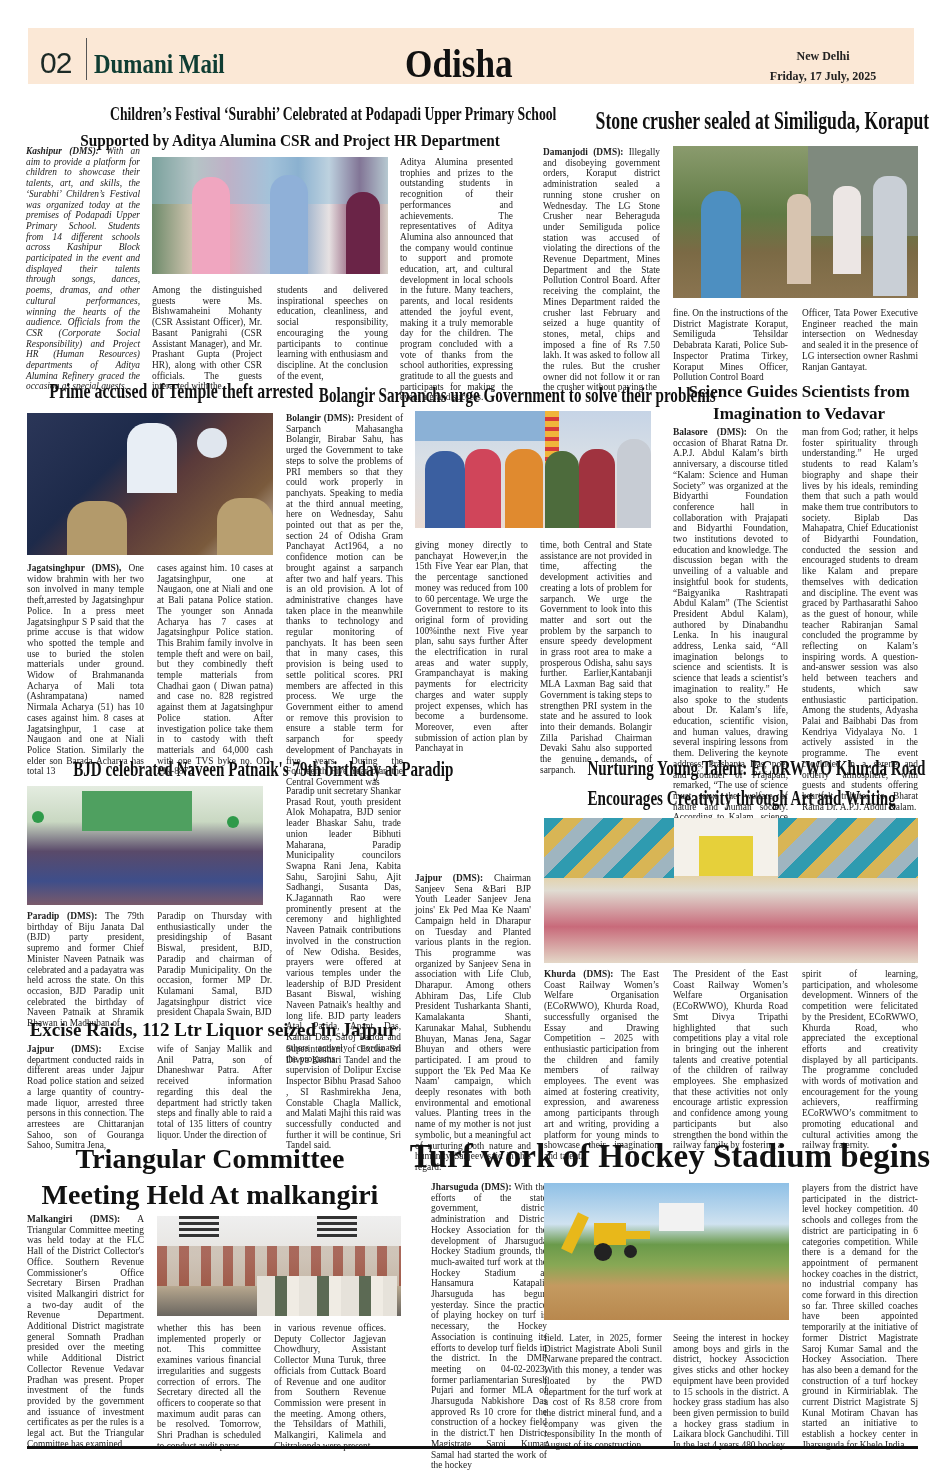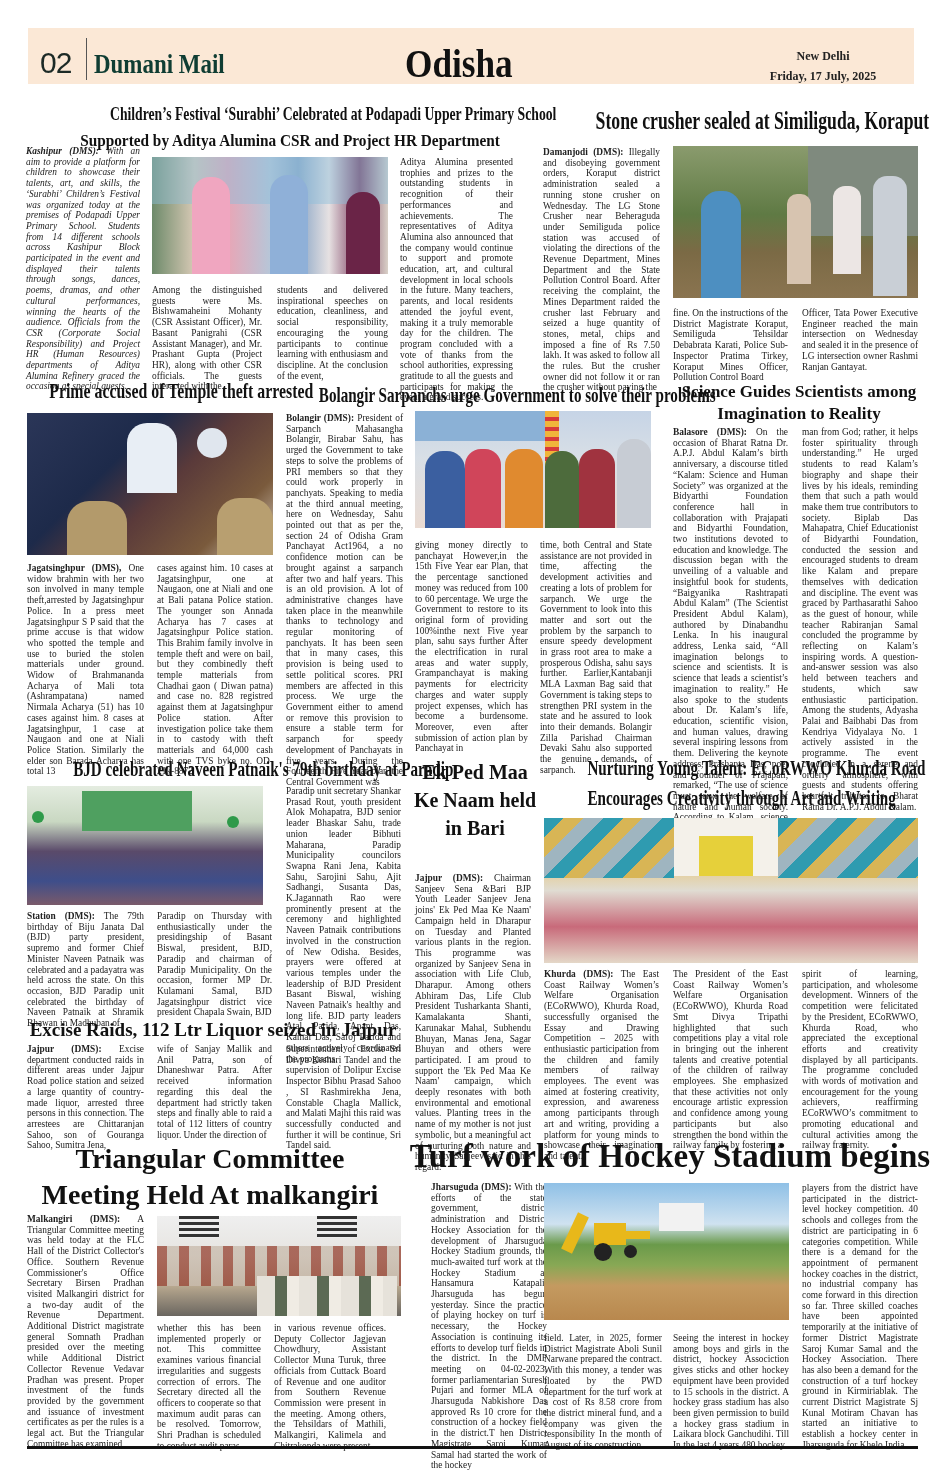--- a/index.html
+++ b/index.html
@@ -92,42 +92,39 @@
     <div style="position:absolute;left:50px;top:38px;width:36px;height:79px;background:#d0455a;border-radius:16px 16px 0 0;"></div>
     <div style="position:absolute;left:90px;top:38px;width:38px;height:79px;background:#e08a2f;border-radius:16px 16px 0 0;"></div>
     <div style="position:absolute;left:130px;top:40px;width:34px;height:77px;background:#4d6b3c;border-radius:16px 16px 0 0;"></div>
     <div style="position:absolute;left:164px;top:38px;width:36px;height:79px;background:#a0333f;border-radius:16px 16px 0 0;"></div>
     <div style="position:absolute;left:202px;top:28px;width:34px;height:89px;background:#c7ccd4;border-radius:16px 16px 0 0;"></div>
   </div>
   <div class="abs body" style="left:415px; top:540px; width:113px;">giving money directly to panchayat However,in the 15th Five Year ear Plan, that the percentage sanctioned money was reduced from 100 to 60 percentage. We urge the Government to restore to its original form of providing 100%inthe next Five year plan, sahu says further After the electrification in rural areas and water supply, Grampanchayat is making payments for electricity charges and water supply project expenses, which has become a burdensome. Moreover, even after submission of action plan by Panchayat in</div>
   <div class="abs body" style="left:540px; top:540px; width:112px;">time, both Central and State assistance are not provided in time, affecting the development activities and creating a lots of problem for sarpanch. We urge the Government to look into this matter and sort out the problem by the sarpanch to ensure speedy development in grass root area to make a prosperous Odisha, sahu says further. Earlier,Kantabanji MLA Laxman Bag said that Government is taking steps to strengthen PRI system in the state and he assured to look into their demands. Bolangir Zilla Parishad Chairman Devaki Sahu also supported the genuine demands of sarpanch.</div>
 
   <div class="abs hl" style="left:664px; top:381px; width:270px; font-size:17px; line-height:22px; white-space:normal;">
-    <span>Science Guides Scientists among Imagination to Reality</span>
+    <span>Science Guides Scientists from Imagination to Vedavar</span>
   </div>
   <div class="abs body" style="left:673px; top:427px; width:115px;">
     <b>Balasore (DMS):</b> <span>On the occasion of Bharat Ratna Dr. A.P.J. Abdul Kalam’s birth anniversary, a discourse titled “Kalam: Science and Human Society” was organized at the Bidyarthi Foundation conference hall in collaboration with Prajapati and Bidyarthi Foundation, two institutions devoted to education and knowledge. The discussion began with the unveiling of a valuable and insightful book for students, “Baigyanika Rashtrapati Abdul Kalam” (The Scientist President Abdul Kalam), authored by Dinabandhu Lenka. In his inaugural address, Lenka said, “All imagination belongs to science and scientists. It is science that leads a scientist’s imagination to reality.” He also spoke to the students about Dr. Kalam’s life, education, scientific vision, and human values, drawing several inspiring lessons from them. Delivering the keynote address, Prashanta Das, poet and founder of Prajapati, remarked, “The use of science must serve the welfare of nature and human society. According to Kalam, science does not alienate</span>
   </div>
   <div class="abs body" style="left:802px; top:427px; width:116px;">man from God; rather, it helps foster spirituality through understanding.” He urged students to read Kalam’s biography and shape their lives by his ideals, reminding them that such a path would make them true contributors to society. Biplab Das Mahapatra, Chief Educationist of Bidyarthi Foundation, conducted the session and encouraged students to dream like Kalam and prepare themselves with dedication and discipline. The event was graced by Parthasarathi Sahoo as the guest of honour, while teacher Rabiranjan Samal concluded the programme by reflecting on Kalam’s inspiring words. A question-and-answer session was also held between teachers and students, which saw enthusiastic participation. Among the students, Adyasha Palai and Baibhabi Das from Kendriya Vidyalaya No. 1 actively assisted in the programme. The event concluded in a serene and orderly atmosphere, with guests and students offering heartfelt tributes to Bharat Ratna Dr. A.P.J. Abdul Kalam.</div>
 
   <div class="abs hl" style="left:20px; top:757px; width:380px; font-size:21px; transform:scaleX(0.72); transform-origin:center;">BJD celebrated Naveen Patnaik's 79th birthday at Paradip</div>
   <div class="abs photo" style="left:27px; top:786px; width:236px; height:119px; background:linear-gradient(180deg,#e4ece0 0%,#c9d8c2 30%,#5a4a6a 55%,#3e4e8a 80%,#7a5a6a 100%);">
     <div style="position:absolute;left:55px;top:5px;width:110px;height:40px;background:#4fa060;"></div>
     <div style="position:absolute;left:5px;top:25px;width:12px;height:12px;background:#2f9a4a;border-radius:50%;"></div>
     <div style="position:absolute;left:200px;top:30px;width:12px;height:12px;background:#2f9a4a;border-radius:50%;"></div>
   </div>
   <div class="abs body" style="left:27px; top:911px; width:117px;">
-    <b>Station (DMS):</b> <span>The 79th birthday of Biju Janata Dal (BJD) party president, supremo and former Chief Minister Naveen Patnaik was celebrated and a padayatra was held across the state. On this occasion, BJD Paradip unit celebrated the birthday of Naveen Patnaik at Shramik Bhawan in Madhuban of</span>
+    <b>Paradip (DMS):</b> <span>The 79th birthday of Biju Janata Dal (BJD) party president, supremo and former Chief Minister Naveen Patnaik was celebrated and a padayatra was held across the state. On this occasion, BJD Paradip unit celebrated the birthday of Naveen Patnaik at Shramik Bhawan in Madhuban of</span>
   </div>
   <div class="abs body" style="left:157px; top:911px; width:115px;">Paradip on Thursday with enthusiastically under the presidingship of Basant Biswal, president, BJD, Paradip and chairman of Paradip Municipality. On the occasion, former MP Dr. Kulamani Samal, BJD Jagatsinghpur district vice president Chapala Swain, BJD</div>
   <div class="abs body" style="left:286px; top:786px; width:115px;">Paradip unit secretary Shankar Prasad Rout, youth president Alok Mohapatra, BJD senior leader Bhaskar Sahu, trade union leader Bibhuti Maharana, Paradip Municipality councilors Swapna Rani Jena, Kabita Sahu, Sarojini Sahu, Ajit Sadhangi, Susanta Das, K.Jagannath Rao were prominently present at the ceremony and highlighted Naveen Patnaik contributions involved in the construction of New Odisha. Besides, prayers were offered at various temples under the leadership of BJD President Basant Biswal, wishing Naveen Patnaik's healthy and long life. BJD party leaders Atal Parida, Anant Das, Kamal Das, Saroj Parida and others actively coordinated the programs.</div>
 
-  <div class="abs hl" style="left:413px; top:758px; width:124px; font-size:20px; line-height:28px; white-space:normal;">
-    <span>Ek Ped Maa Ke Naam held in Bari</span>
-  </div>
   <div class="abs body" style="left:415px; top:873px; width:116px;">
     <b>Jajpur (DMS):</b> <span>Chairman Sanjeev Sena &amp;Bari BJP Youth Leader Sanjeev Jena joins' Ek Ped Maa Ke Naam' Campaign held in Dharapur on Tuesday and Planted various plants in the region. This programme was organized by Sanjeev Sena in association with Life Club, Dharapur. Among others Abhiram Das, Life Club President Tusharkanta Shanti, Kamalakanta Shanti, Karunakar Mahal, Subhendu Bhuyan, Manas Jena, Sagar Bhuyan and others were participated. I am proud to support the 'Ek Ped Maa Ke Naam' campaign, which deeply resonates with both environmental and emotional values. Planting trees in the name of my mother is not just symbolic, but a meaningful act of nurturing both nature and humanity Sanjeev said in this regard.</span>
   </div>
 
   <div class="abs hl" style="left:530px; top:756px; width:410px; font-size:21px; transform:scaleX(0.72); transform-origin:center;">Nurturing Young Talent: ECoRWWO Khurda Road</div>
   <div class="abs hl" style="left:530px; top:786px; width:410px; font-size:21px; transform:scaleX(0.72); transform-origin:center;">Encourages Creativity through Art and Writing</div>
   <div class="abs photo" style="left:544px; top:818px; width:374px; height:145px; background:linear-gradient(180deg,#3aa7b0 0%,#e8c26a 25%,#e0dcd2 50%,#c86a7a 75%,#e4d8c8 100%);">
     <div style="position:absolute;left:0;top:0;width:130px;height:60px;background:repeating-linear-gradient(135deg,#2f9bb0 0 14px,#d8b555 14px 28px,#9fb5c0 28px 42px);"></div>
     <div style="position:absolute;right:0;top:0;width:140px;height:60px;background:repeating-linear-gradient(135deg,#2f9bb0 0 14px,#d8b555 14px 28px,#9fb5c0 28px 42px);"></div>
     <div style="position:absolute;left:130px;top:0;width:104px;height:58px;background:#f4f1ea;"></div>
@@ -136,21 +133,21 @@
   <div class="abs body" style="left:544px; top:969px; width:115px;">
     <b>Khurda (DMS):</b> <span>The East Coast Railway Women’s Welfare Organisation (ECoRWWO), Khurda Road, successfully organised the Essay and Drawing Competition – 2025 with enthusiastic participation from the children and family members of railway employees. The event was aimed at fostering creativity, expression, and awareness among participants through art and writing, providing a platform for young minds to showcase their imagination and talent.</span>
   </div>
   <div class="abs body" style="left:673px; top:969px; width:115px;">The President of the East Coast Railway Women’s Welfare Organisation (ECoRWWO), Khurda Road Smt Divya Tripathi highlighted that such competitions play a vital role in bringing out the inherent talents and creative potential of the children of railway employees. She emphasized that these activities not only encourage artistic expression and confidence among young participants but also strengthen the bond within the railway family by fostering a</div>
   <div class="abs body" style="left:802px; top:969px; width:116px;">spirit of learning, participation, and wholesome development. Winners of the competition were felicitated by the President, ECoRWWO, Khurda Road, who appreciated the exceptional efforts and creativity displayed by all participants. The programme concluded with words of motivation and encouragement for the young achievers, reaffirming ECoRWWO’s commitment to promoting educational and cultural activities among the railway fraternity.</div>
 
   <div class="abs hl" style="left:18px; top:1019px; width:390px; font-size:19px;">Excise Raids, 112 Ltr Liquor seized in Jajpur</div>
   <div class="abs body" style="left:27px; top:1044px; width:117px;">
     <b>Jajpur (DMS):</b> <span>Excise department conducted raids in different areas under Jajpur Road police station and seized a large quantity of country-made liquor, arrested three persons in this connection. The arrestees are Chittaranjan Sahoo, son of Gouranga Sahoo, Sumitra Jena,</span>
   </div>
-  <div class="abs body" style="left:157px; top:1044px; width:115px;">wife of Sanjay Mallik and Anil Patra, son of Dhaneshwar Patra. After received information regarding this deal the department had strictly taken steps and finally able to raid a total of 112 litters of country liquor. Under the direction of</div>
+  <div class="abs body" style="left:157px; top:1044px; width:115px;">wife of Sanjay Mallik and Anil Patra, son of Dhaneshwar Patra. After received information regarding this deal the department had strictly taken steps and finally able to raid a total of 135 litters of country liquor. Under the direction of</div>
   <div class="abs body" style="left:286px; top:1044px; width:115px;">Superintendent of Excise Sri Divya Keshari Tandel and the supervision of Dolipur Excise Inspector Bibhu Prasad Sahoo , SI Rashmirekha Jena, Constable Chagla Mallick, and Malati Majhi this raid was successfully conducted and further it will be continue, Sri Tandel said.</div>
 
   <div class="abs hl" style="left:15px; top:1143px; width:390px; font-size:28px;">Triangular Committee</div>
   <div class="abs hl" style="left:15px; top:1179px; width:390px; font-size:28px;">Meeting Held At malkangiri</div>
   <div class="abs body" style="left:27px; top:1214px; width:117px;">
     <b>Malkangiri (DMS):</b> <span>A Triangular Committee meeting was held today at the FLC Hall of the District Collector's Office. Southern Revenue Commissioner's Office Secretary Birsen Pradhan visited Malkangiri district for a two-day audit of the Revenue Department. Additional District magistrate general Somnath Pradhan presided over the meeting while Additional District Collector Revenue Vedavar Pradhan was present. Proper investment of the funds provided by the government and issuance of investment certificates as per the rules is a legal act. But the Triangular Committee has examined</span>
   </div>
   <div class="abs photo" style="left:157px; top:1216px; width:244px; height:100px; background:linear-gradient(180deg,#efefef 0%,#e6e4e0 40%,#b8a88f 70%,#6a6660 100%);">
     <div style="position:absolute;left:22px;top:0;width:40px;height:22px;background:repeating-linear-gradient(180deg,#333 0 3px,#eee 3px 6px);"></div>
     <div style="position:absolute;left:160px;top:0;width:40px;height:22px;background:repeating-linear-gradient(180deg,#333 0 3px,#eee 3px 6px);"></div>

